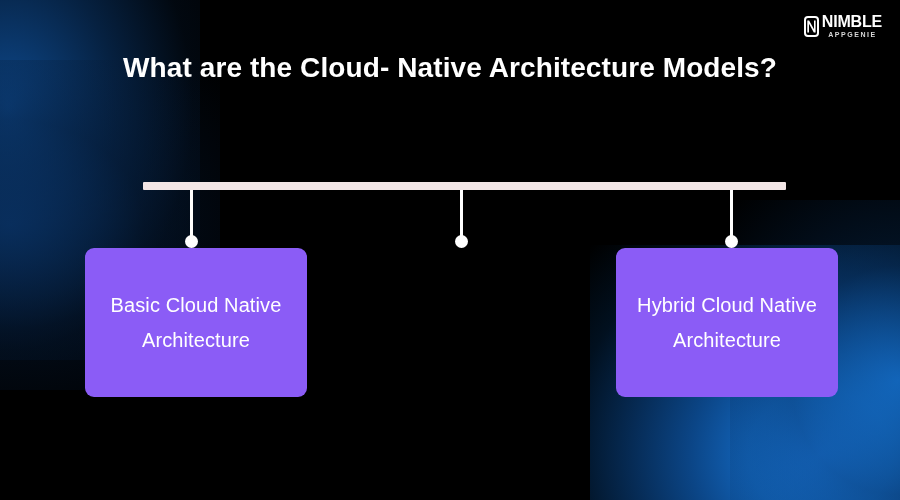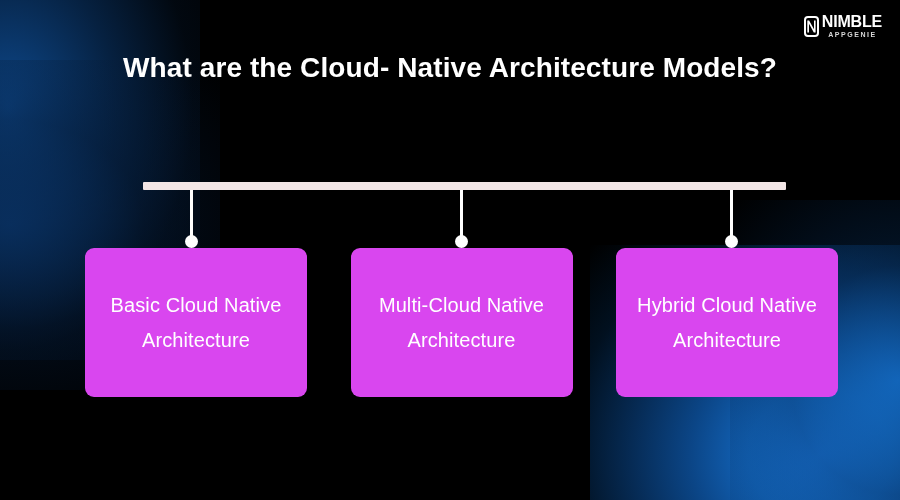--- a/index.html
+++ b/index.html
@@ -180,21 +180,21 @@
     top: 248px;
     width: 753px;
     height: 149px;
     display: flex;
     justify-content: space-between;
     z-index: 3;
   }
   .card {
     width: 222px;
     height: 149px;
-    background: #d946ef;
+    background: #8b5cf6;
     border-radius: 9px;
     display: flex;
     align-items: center;
     justify-content: center;
     box-sizing: border-box;
     padding: 6px 14px;
   }
   .card-label {
     color: #ffffff;
     font-size: 20px;
@@ -238,20 +238,17 @@
 
   <div class="dot" style="left:185px; top:235px;"></div>
   <div class="dot" style="left:455px; top:235px;"></div>
   <div class="dot" style="left:725px; top:235px;"></div>
 
   <div class="cards">
     <div class="card">
       <span class="card-label">Basic Cloud Native Architecture</span>
     </div>
     <div class="card">
-      <span class="card-label">Multi-Cloud Native Architecture</span>
-    </div>
-    <div class="card">
       <span class="card-label">Hybrid Cloud Native Architecture</span>
     </div>
   </div>
 
 </div>
 
 </body></html>

